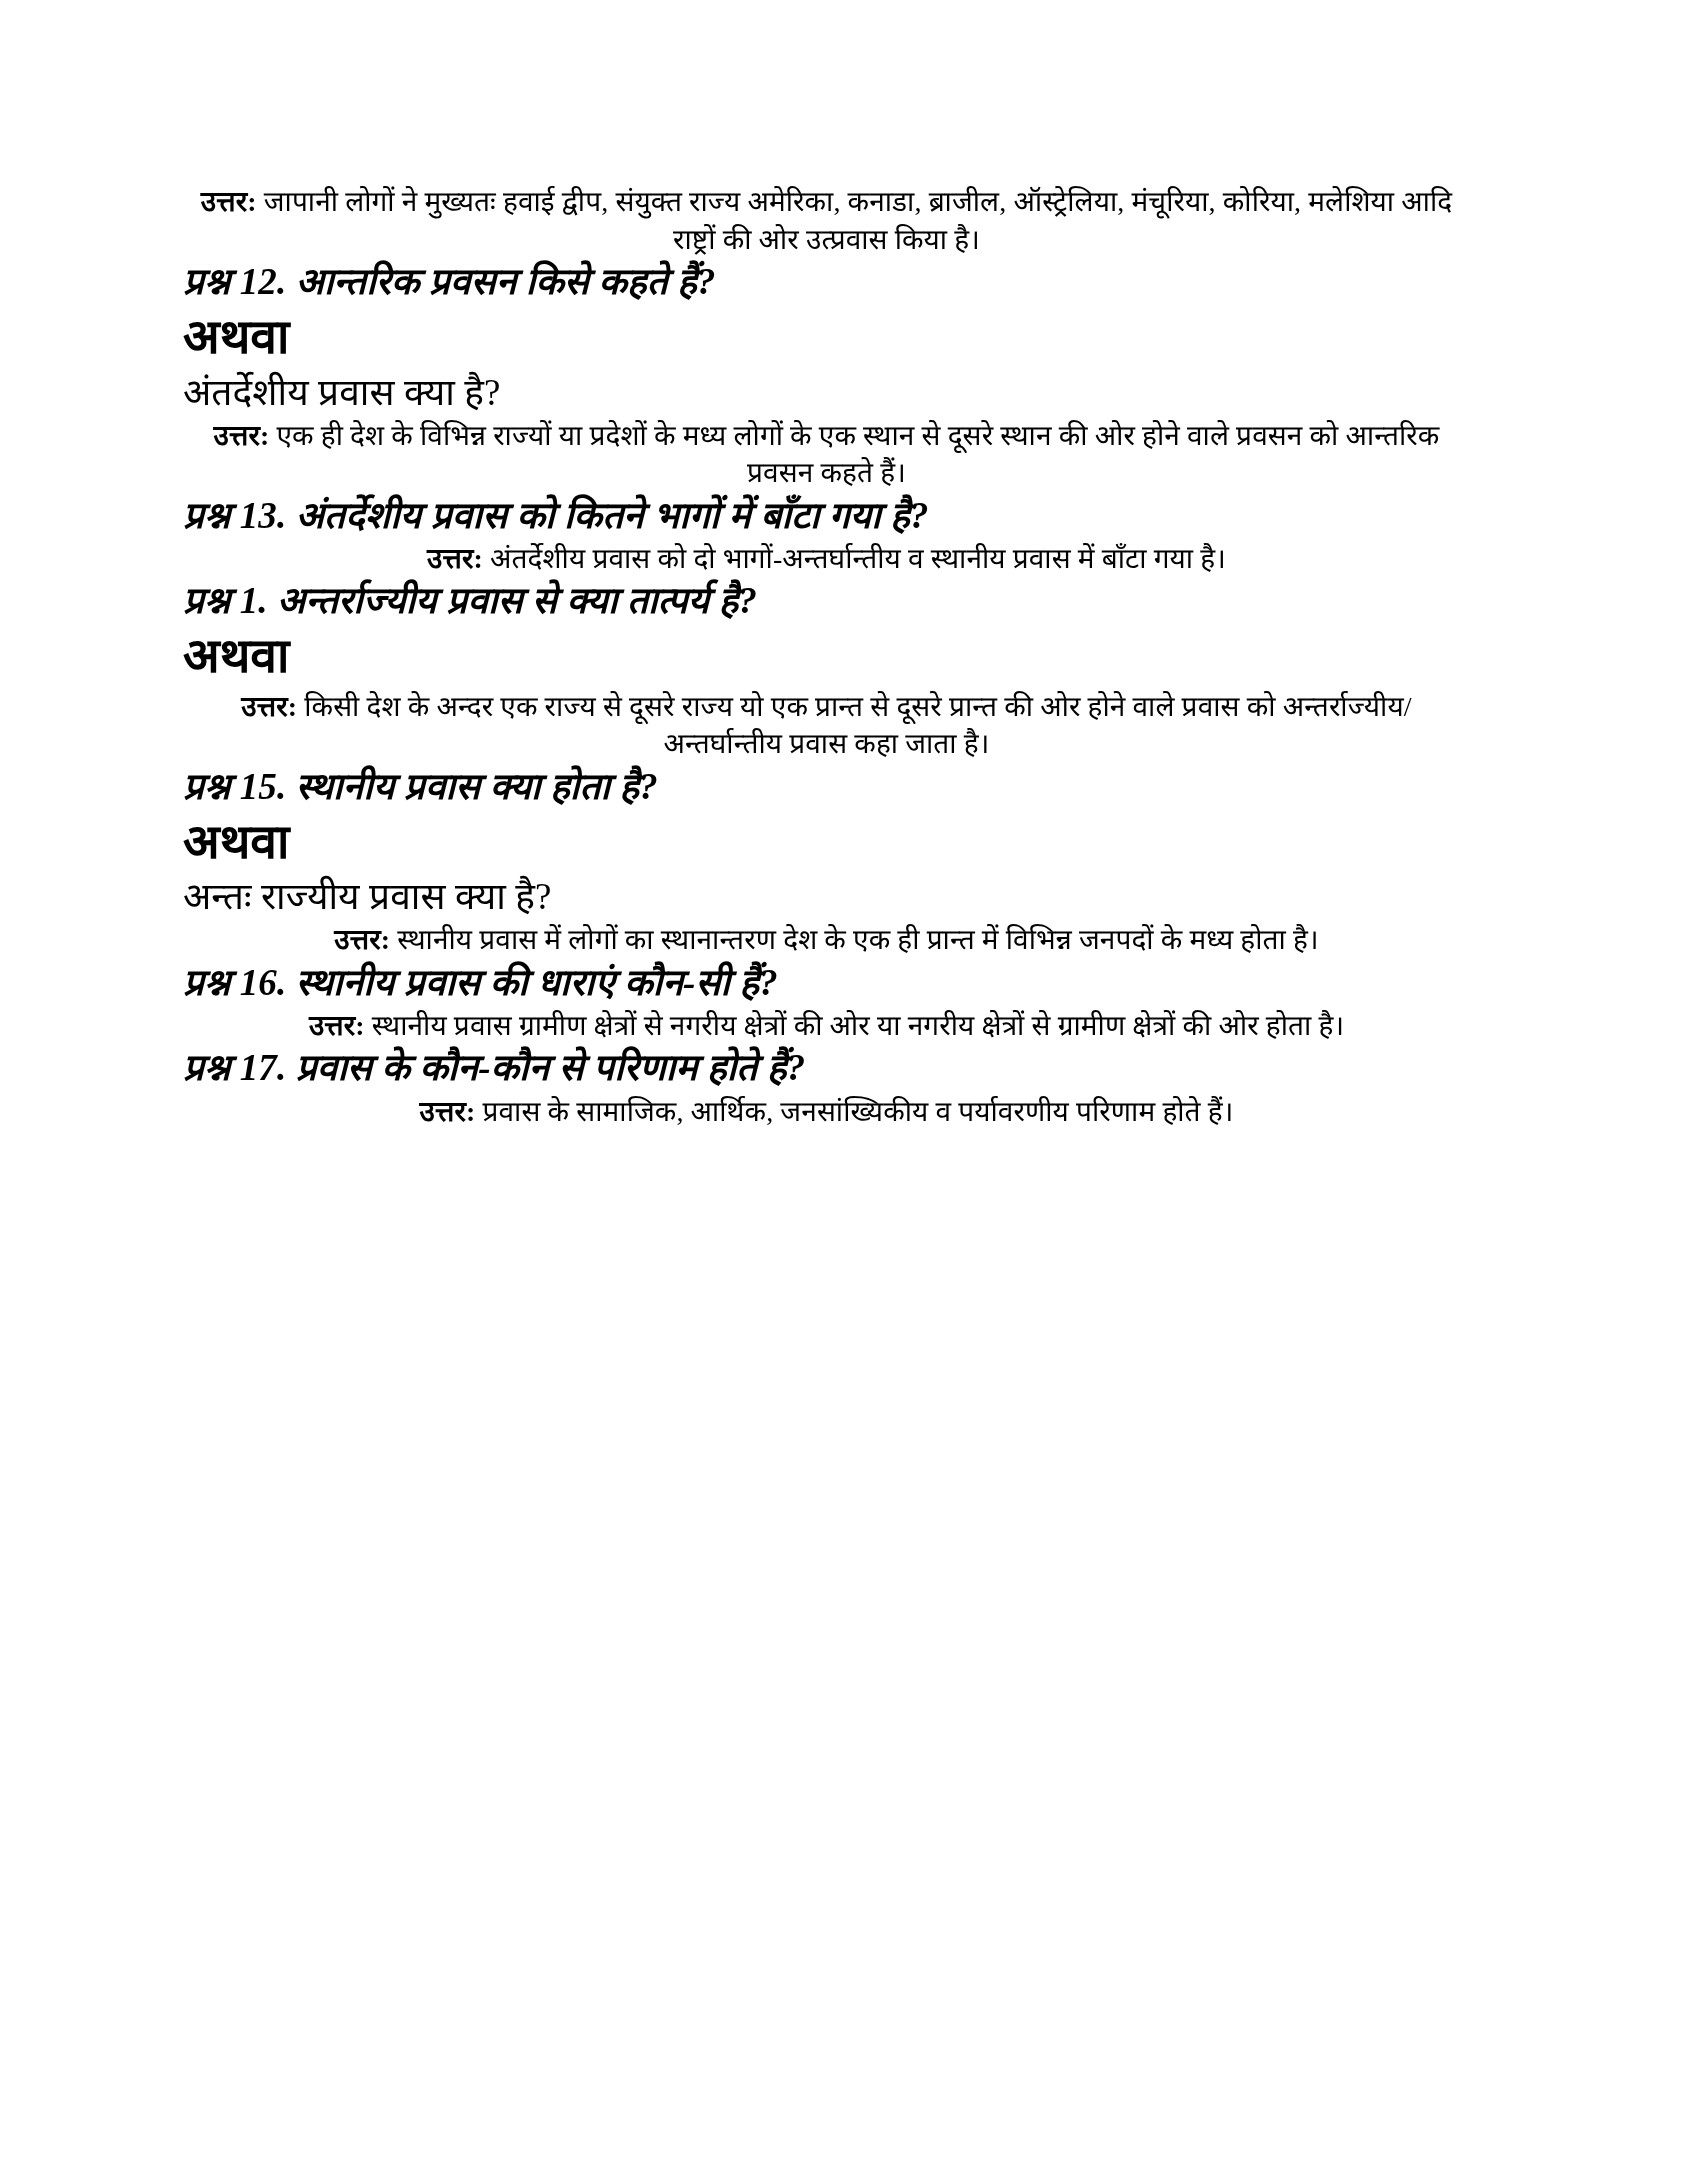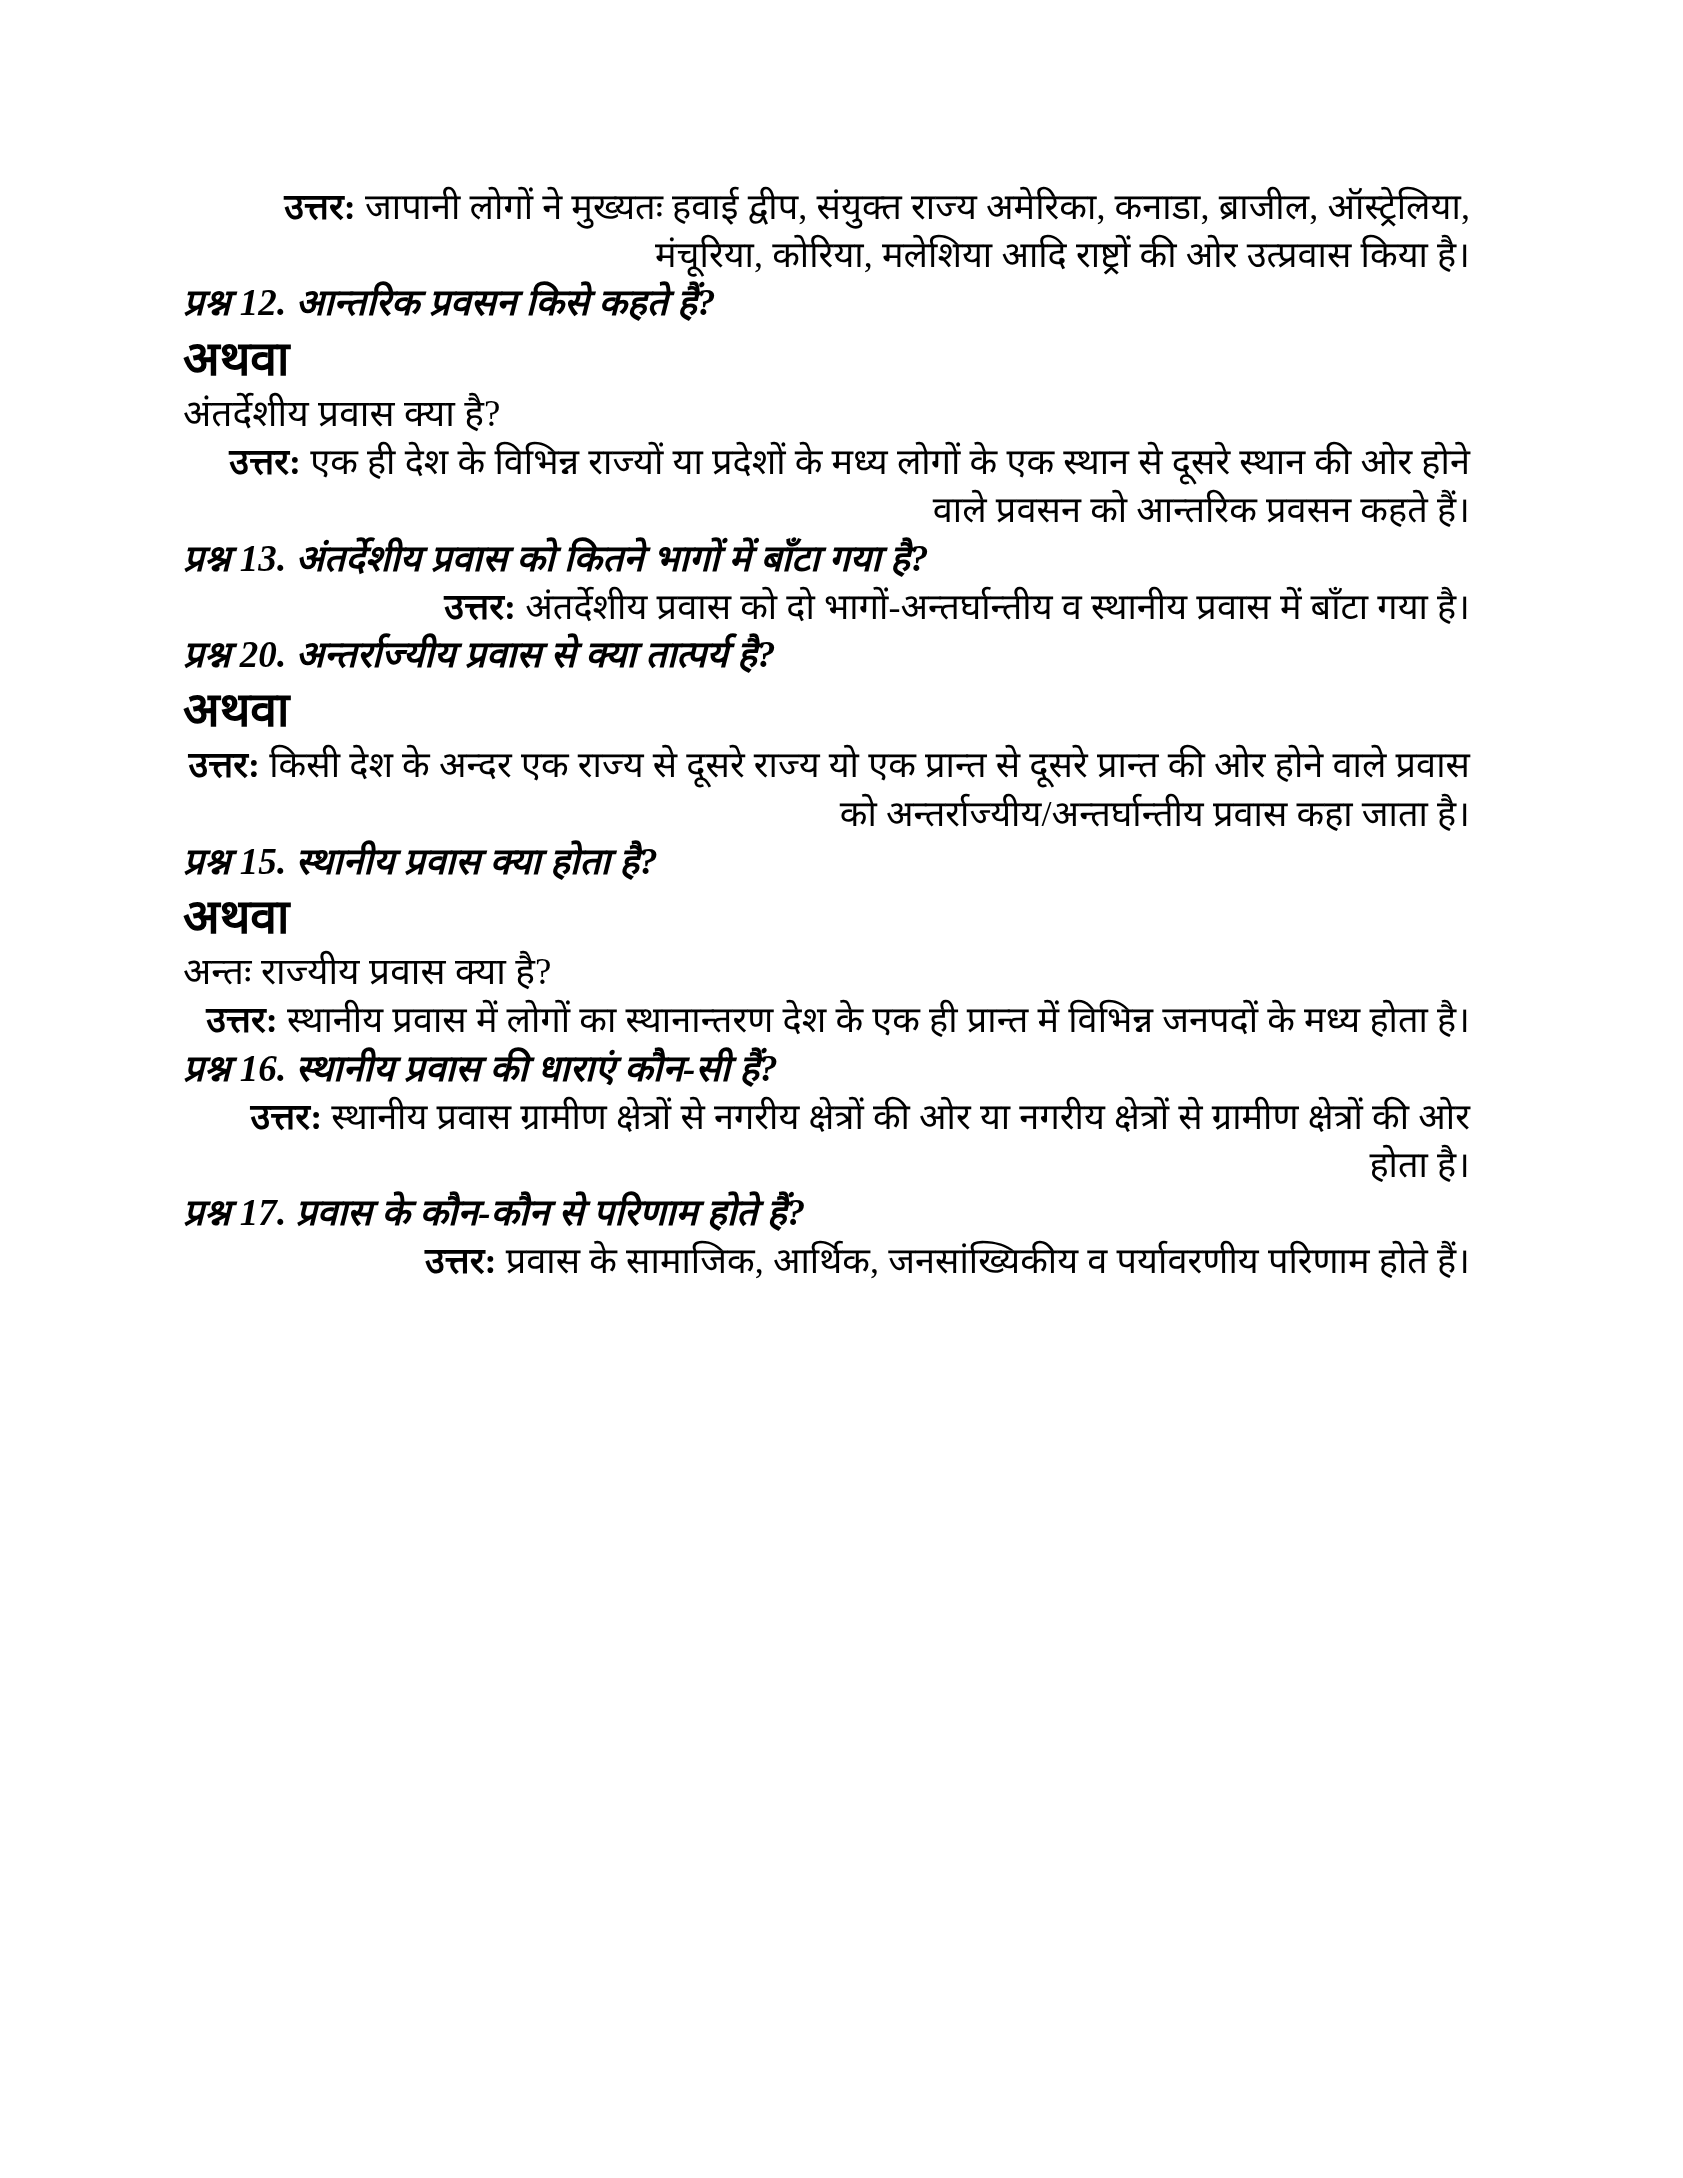--- a/index.html
+++ b/index.html
@@ -21,24 +21,24 @@
     width: 1683px;
     height: 2178px;
     background: #ffffff;
     padding: 183px 139px 0 183px;
   }
   .content {
     width: 1287px;
   }
   
   .para {
-    font-size: 36px;
+    font-size: 28px;
     line-height: 1.34;
     margin: 0 0 34px 0;
-    text-align: right;
+    text-align: center;
     letter-spacing: 0.1px;
   }
   .para .lead {
     font-weight: bold;
   }
   
   .question {
     font-size: 37px;
     font-weight: bold;
     line-height: 1.3;
@@ -85,21 +85,21 @@
     <p class="para block">
       <span class="lead">उत्तर:</span><span> एक ही देश के विभिन्न राज्यों या प्रदेशों के मध्य लोगों के एक स्थान से दूसरे स्थान की ओर होने वाले प्रवसन को आन्तरिक प्रवसन कहते हैं।</span>
     </p>
 
     <p class="question block">प्रश्न 13. अंतर्देशीय प्रवास को कितने भागों में बाँटा गया है?</p>
 
     <p class="para block">
       <span class="lead">उत्तर:</span><span> अंतर्देशीय प्रवास को दो भागों-अन्तर्घान्तीय व स्थानीय प्रवास में बाँटा गया है।</span>
     </p>
 
-    <p class="question block">प्रश्न 20. अन्तर्राज्यीय प्रवास से क्या तात्पर्य है?</p>
+    <p class="question block">प्रश्न 1. अन्तर्राज्यीय प्रवास से क्या तात्पर्य है?</p>
 
     <p class="athwa block">अथवा</p>
 
 
     <p class="para block">
       <span class="lead">उत्तर:</span><span> किसी देश के अन्दर एक राज्य से दूसरे राज्य यो एक प्रान्त से दूसरे प्रान्त की ओर होने वाले प्रवास को अन्तर्राज्यीय/अन्तर्घान्तीय प्रवास कहा जाता है।</span>
     </p>
 
     <p class="question block">प्रश्न 15. स्थानीय प्रवास क्या होता है?</p>
 

